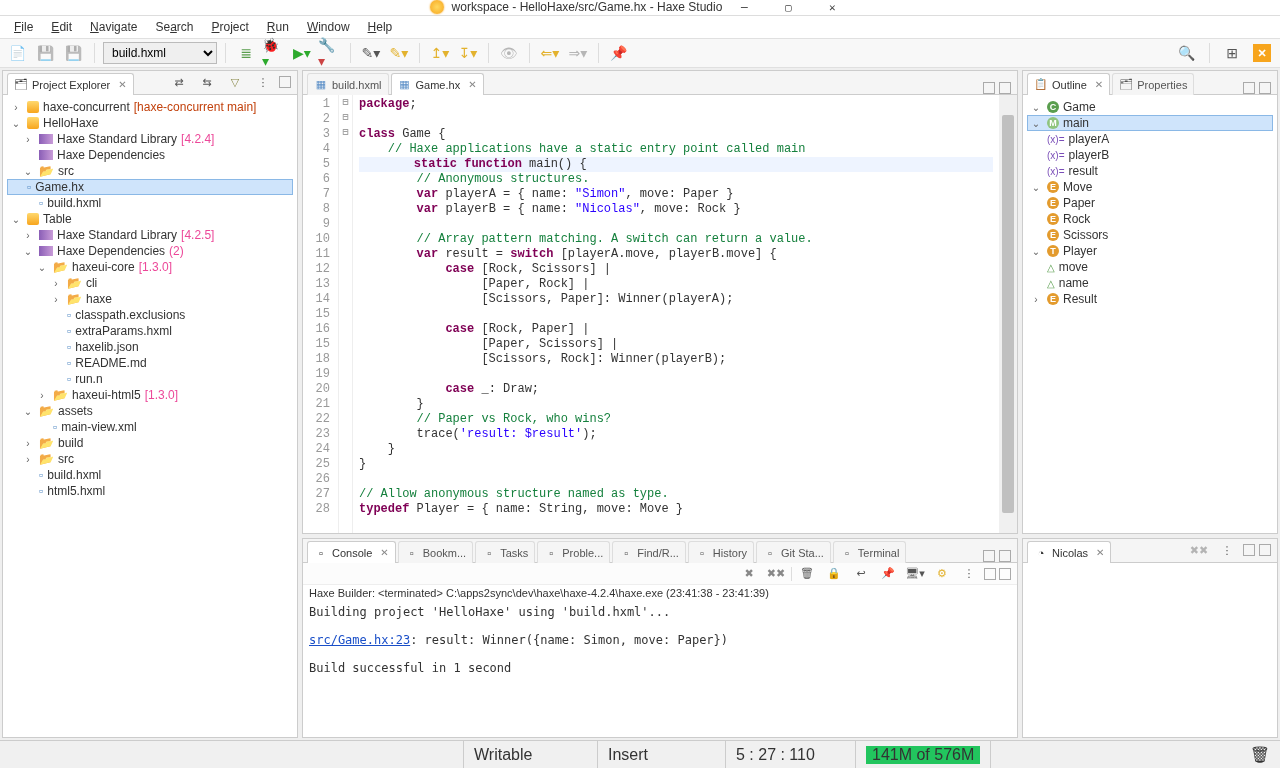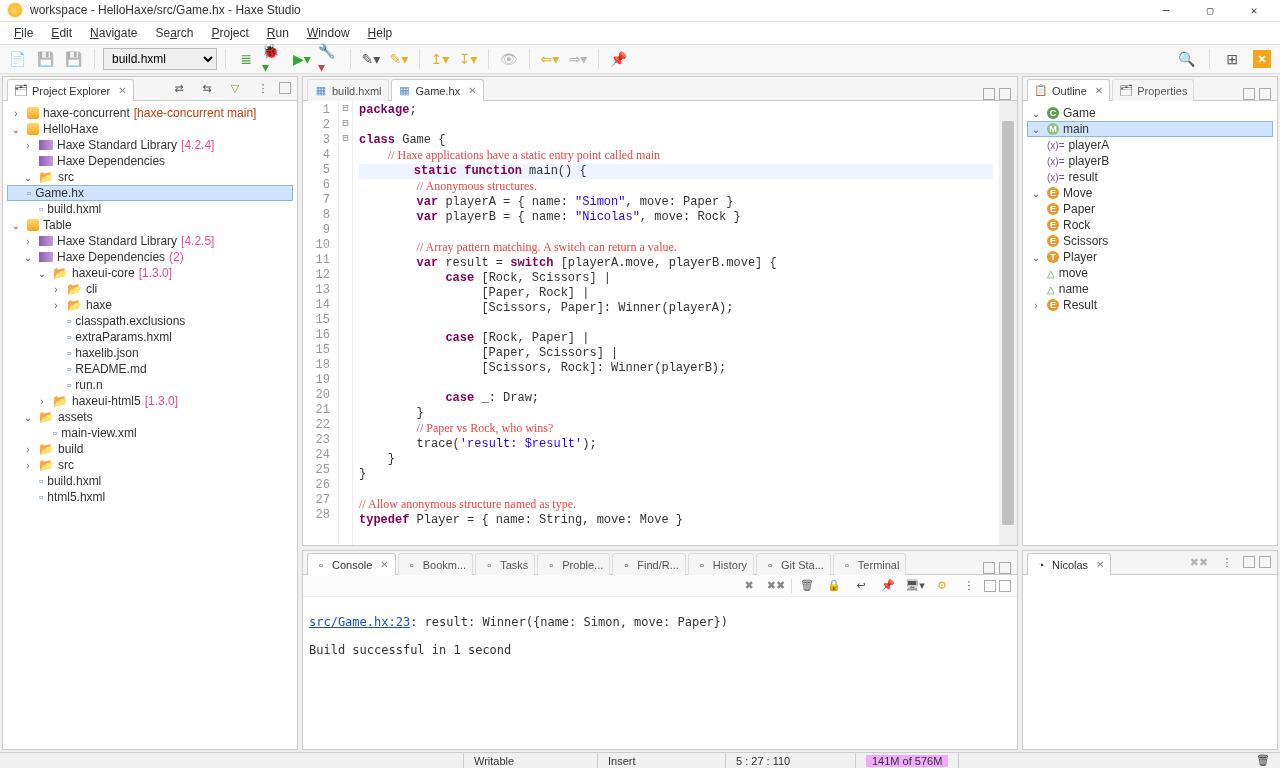--- a/index.html
+++ b/index.html
@@ -1,19 +1,19 @@
 <!DOCTYPE html>
 <html><head>
 <meta charset="utf-8">
 <style>
 * { box-sizing: border-box; margin:0; padding:0; }
 body { font-family: "Segoe UI", Tahoma, sans-serif; font-size:12px; color:#333; background:#fff; width:1280px; height:768px; overflow:hidden; display:flex; flex-direction:column; }
 
 
-.titlebar { height:22px; background:#fff; display:flex; align-items:center; justify-content:space-between; padding:0 4px 1px 8px; border-bottom:1px solid #ddd; }
+.titlebar { height:16px; background:#fff; display:flex; align-items:center; justify-content:center; padding:0 4px 1px 8px; border-bottom:1px solid #ddd; }
 .titlebar .left { display:flex; align-items:center; gap:8px; }
 .titlebar .title { font-size:12px; color:#333; }
 .spark { width:14px; height:14px; border-radius:50%; background:radial-gradient(circle,#ffd85e,#f7a51d); box-shadow:0 0 2px #f7a51d; }
 .winbtns { display:flex; }
 .winbtn { width:44px; height:28px; display:flex; align-items:center; justify-content:center; color:#444; font-size:11px; font-family:Consolas,monospace; }
 
 
 .menubar { height:22px; display:flex; align-items:center; gap:2px; padding:0 6px; }
 .menuitem { padding:2px 8px; border-radius:2px; }
 .menuitem u { text-decoration:underline; }
@@ -55,44 +55,44 @@
 
 .editor-area { flex:1; display:flex; flex-direction:column; }
 .ed-tabs { height:24px; background:#f5f5f5; display:flex; align-items:flex-end; border-bottom:1px solid #ccc; padding-left:4px; }
 .ed-body { flex:1; display:flex; overflow:hidden; background:#fff; font-family:Consolas,"Courier New",monospace; font-size:12px; }
 .gutter { width:36px; text-align:right; padding:2px 8px 2px 0; color:#999; background:#fff; border-right:1px solid #eee; line-height:15px; }
 .fold { width:14px; background:#fff; border-right:1px solid #eee; line-height:15px; font-size:10px; color:#888; text-align:center; }
 .code { flex:1; padding:2px 6px; line-height:15px; white-space:pre; overflow-x:auto; }
 .code .line.hl { background:#eef4ff;padding-left:26px; }
 .kw { color:#7f0055; font-weight:bold; }
 .str { color:#2a00ff; }
-.cmt { color:#ef4444;font-family:Liberation Serif, serif; }
+.cmt { color:#15803d; }
 .scroll { width:18px; background:#f0f0f0; display:flex; flex-direction:column; }
 .scrollthumb { background:#c0c0c0; border-radius:2px; margin:20px 3px; flex:1; }
 .console-body { font-family:Consolas,monospace; font-size:12px; padding:4px 6px; background:#fff; }
 .consline { white-space:pre; }
 .link { color:#1a4fc8; text-decoration:underline; }
 .console-toolbar { height:22px; background:#fcfcfc; border-bottom:1px solid #eee; display:flex; align-items:center; justify-content:flex-end; gap:3px; padding:0 6px; }
 .console-title { padding:2px 6px; font-size:11px; white-space:nowrap; overflow:hidden; text-overflow:ellipsis; }
 
 
 .ol-body { padding:4px; font-size:12px; }
 .ol-node { display:flex; align-items:center; gap:4px; padding:1px 2px; white-space:nowrap; }
 .ol-node.sel { background:#cfe4fb; border:1px solid #8ab8e6; padding:0 1px; }
 .circ { display:inline-block; width:12px; height:12px; border-radius:50%; text-align:center; line-height:12px; font-size:9px; font-weight:bold; color:#fff; }
 .cgreen { background:#5a9e4e; }
 .clgreen { background:#8fc47e; }
 .camber { background:#e39b2e; }
 .xicon { color:#7a4eb8; font-size:10px; }
 .tri { color:#5a9e4e; font-size:10px; }
 
 
-.statusbar { height:16px; background:#f0f0f0; border-top:1px solid #ccc; display:flex; align-items:center; font-size:11px; }
+.statusbar { height:28px; background:#f0f0f0; border-top:1px solid #ccc; display:flex; align-items:center; font-size:16px; }
 .stcell { border-right:1px solid #ccc; height:100%; display:flex; align-items:center; padding:0 10px; }
-.stmem { background:#f0abfc; padding:0 6px; }
+.stmem { background:#22c55e; padding:0 6px; }
 
 
 .greenplay { color:#2daa2d; }
 .bug { color:#2daa2d; }
 .yellowbulb { color:#e3b22e; }
 .bluearr { color:#e3b22e; }
 
 </style>
 </head>
 <body>
@@ -440,21 +440,23 @@
         <span class="tbtn" style="font-size:11px">🗑</span>
         <span class="tbtn" style="font-size:11px">🔒</span>
         <span class="tbtn" style="font-size:11px">↩</span>
         <span class="tbtn" style="font-size:11px">📌</span>
         <span class="tbtn" style="font-size:11px">🖥▾</span>
         <span class="tbtn" style="font-size:11px;color:#e3b22e">⚙</span>
         <span class="tbtn" style="font-size:11px">⋮</span>
         <span class="minicon"></span>
         <span class="minicon"></span>
       </div>
+      <div class="console-title">Haxe Builder: &lt;terminated&gt; C:\apps2sync\dev\haxe\haxe-4.2.4\haxe.exe (23:41:38 - 23:41:39)</div>
       <div class="panel-body console-body" id="console-body">
+          <div class="consline">Building project 'HelloHaxe' using 'build.hxml'...</div>
           <div class="consline">&nbsp;</div>
           <div class="consline"><span class="link">src/Game.hx:23</span>: result: Winner({name: Simon, move: Paper})</div>
           <div class="consline">&nbsp;</div>
           <div class="consline">Build successful in 1 second</div>
         </div>
     </div>
   </div>
 
   <div style="width:260px; display:flex; flex-direction:column;">
     <div class="panel" style="flex:1">

